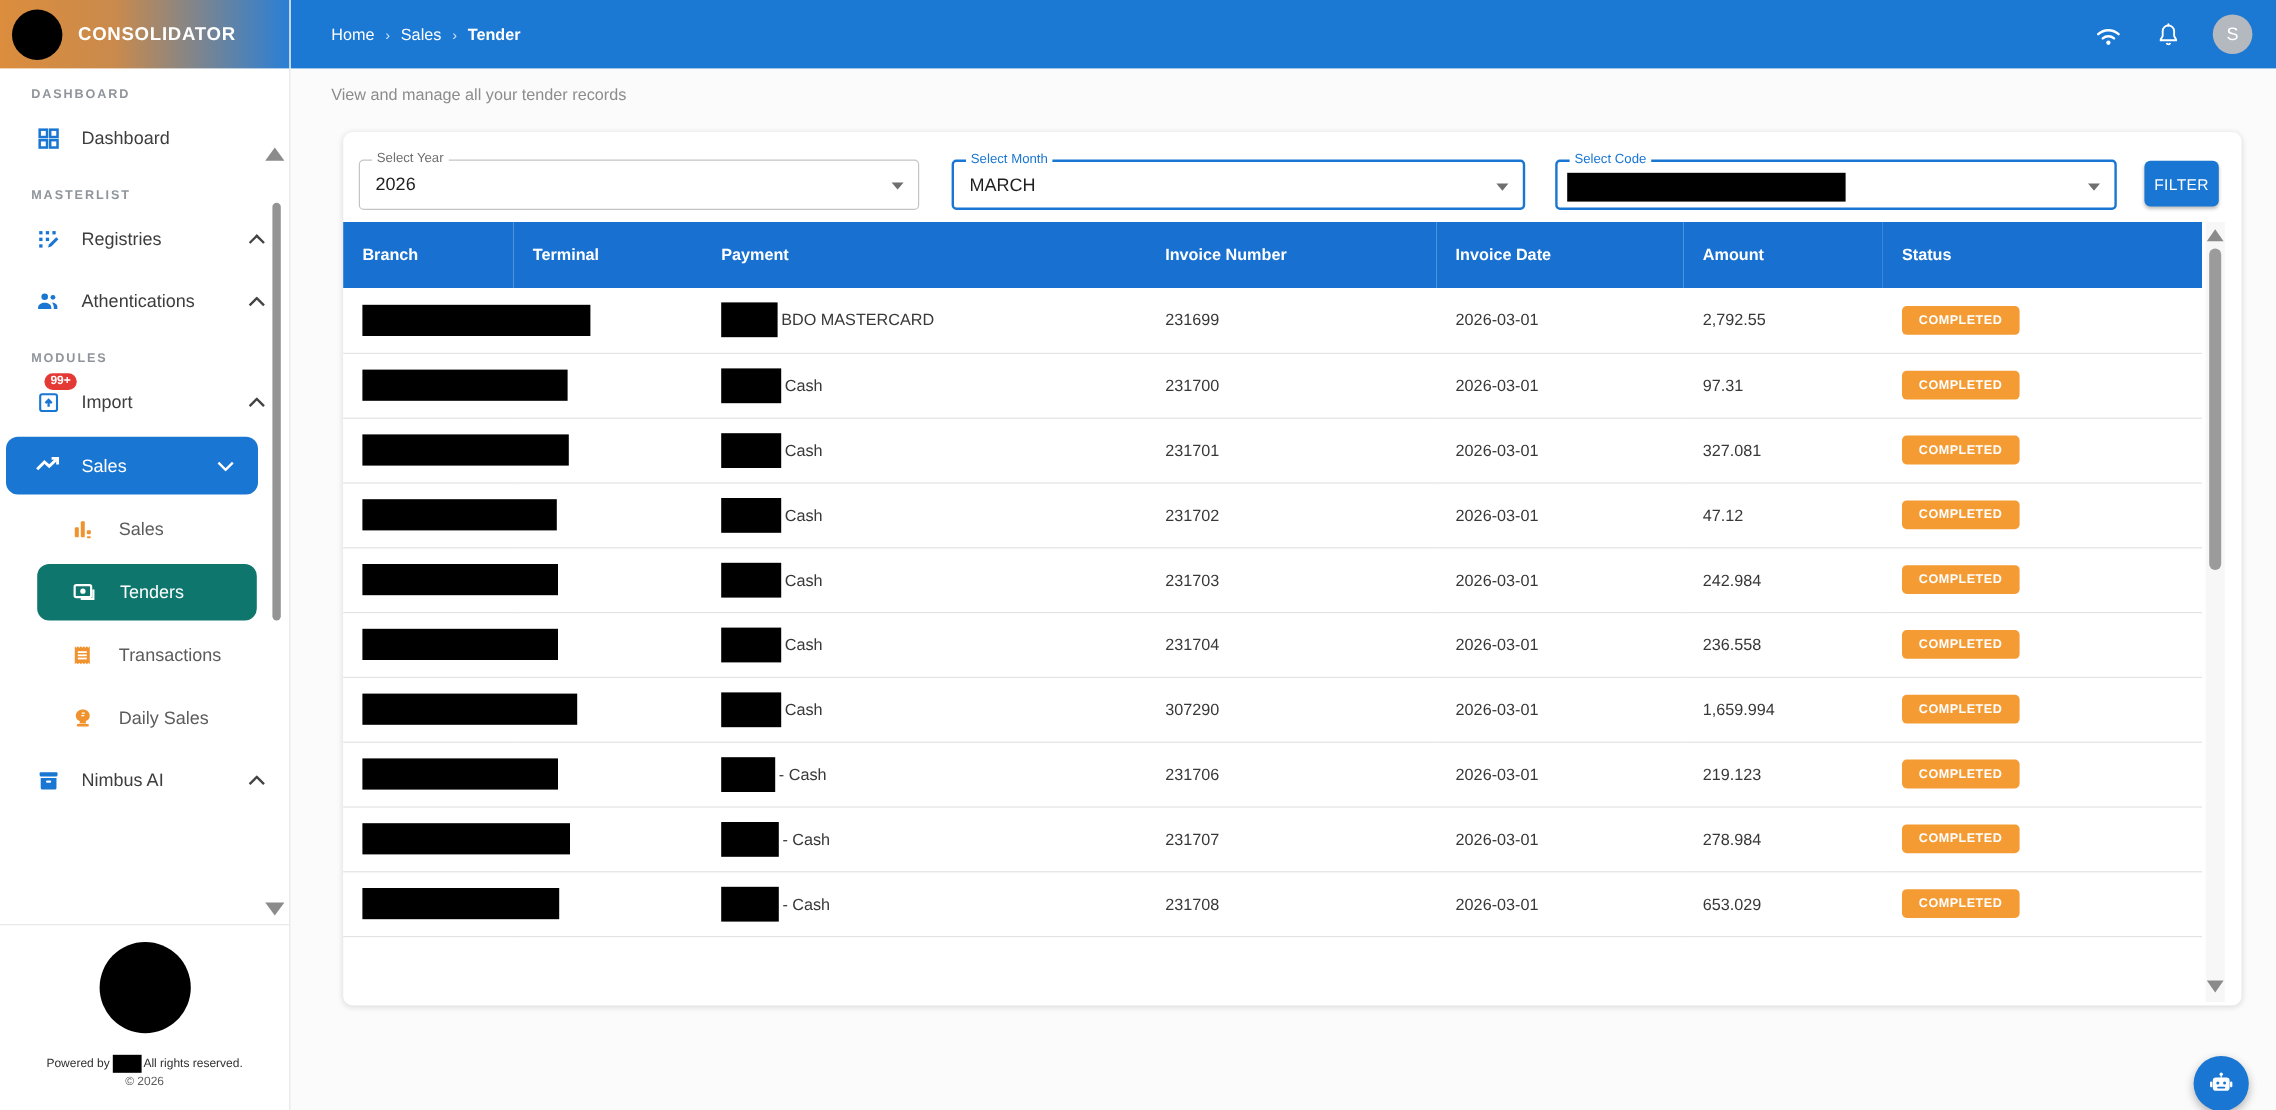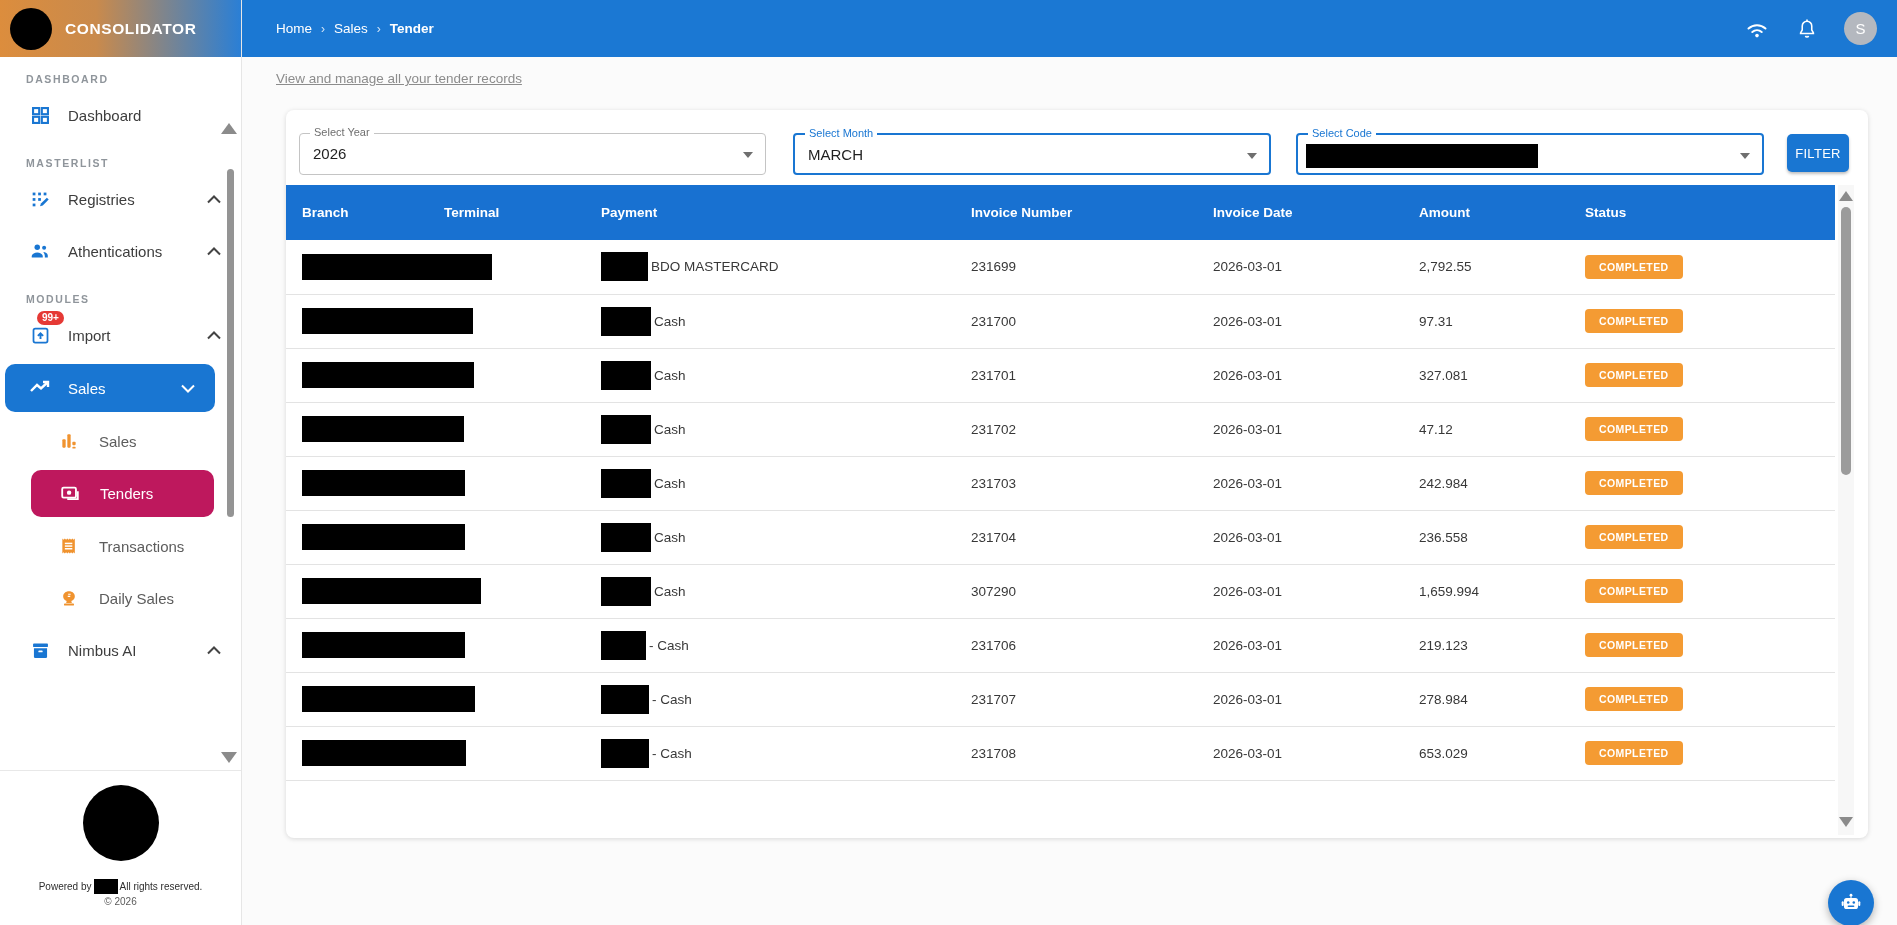--- a/index.html
+++ b/index.html
@@ -20,21 +20,21 @@
   .nav-item { display:flex; align-items:center; height:52px; padding:0 20px 0 28px;
               color:#3d3d3d; font-size:15px; cursor:pointer; position:relative; }
   .nav-item .ico { width:24px; height:24px; margin-right:16px; flex:none; display:flex;
                    align-items:center; justify-content:center; position:relative; }
   .nav-item .chev { margin-left:auto; display:flex; }
   .nav-item.active-blue { background:#1976d2; border-radius:10px; margin:3px 26px 3px 5px;
                           height:48px; padding-left:23px; color:#fff; }
   .sub-item { display:flex; align-items:center; height:52px; padding-left:57px; color:#5c5c5c;
               font-size:15px; cursor:pointer; }
   .sub-item .ico { width:24px; height:24px; margin-right:18px; display:flex; align-items:center; justify-content:center; }
-  .sub-item.active-orange { background:#be185d; border-radius:10px; margin:3px 27px 3px 31px;
+  .sub-item.active-orange { background:#0f766e; border-radius:10px; margin:3px 27px 3px 31px;
                             height:47px; padding-left:27px; color:#fff; }
   .badge-99 { position:absolute; top:-12px; left:9px; background:#e53935; color:#fff;
               font-size:10px; font-weight:bold; padding:2px 5px; border-radius:9px; line-height:1; }
 
   
   .sb-arrow-up, .sb-arrow-down { position:absolute; right:4px; width:0; height:0;
     border-left:8px solid transparent; border-right:8px solid transparent; }
   .sb-arrow-up { top:66px; border-bottom:11px solid #8b8b8b; }
   .sb-arrow-down { top:695px; border-top:11px solid #8b8b8b; }
   .sb-thumb { position:absolute; right:7px; top:112px; width:7px; height:348px;
@@ -52,21 +52,21 @@
             display:flex; align-items:center; padding:0 20px 0 34px; }
   .breadcrumb { display:flex; align-items:center; color:#fff; font-size:13.5px; }
   .breadcrumb .sep { margin:0 9px; color:rgba(255,255,255,.8); font-size:12px; }
   .breadcrumb .crumb { color:#fff; }
   .breadcrumb .crumb.current { font-weight:bold; }
   .topbar-right { margin-left:auto; display:flex; align-items:center; gap:26px; }
   .avatar { width:33px; height:33px; border-radius:50%; background:#b4b8bf; color:#fff;
             display:flex; align-items:center; justify-content:center; font-size:15px; }
 
   
-  .subtitle { position:absolute; left:276px; top:71px; font-size:13.5px; color:#8c8c8c;text-decoration:underline; }
+  .subtitle { position:absolute; left:276px; top:71px; font-size:13.5px; color:#8c8c8c; }
 
   .card { position:absolute; left:286px; top:110px; width:1582px; height:728px; background:#fff;
           border-radius:8px; box-shadow:0 1px 5px rgba(0,0,0,.14); }
 
   
   .mui-field { position:absolute; height:42px; border:1px solid #c4c4c4; border-radius:4px;
                background:#fff; cursor:pointer; }
   .mui-field.focused { border:2px solid #1976d2; }
   .mui-label { position:absolute; top:-8px; left:10px; background:#fff; padding:0 4px;
                font-size:11px; color:#6f6f6f; line-height:1.2; }

